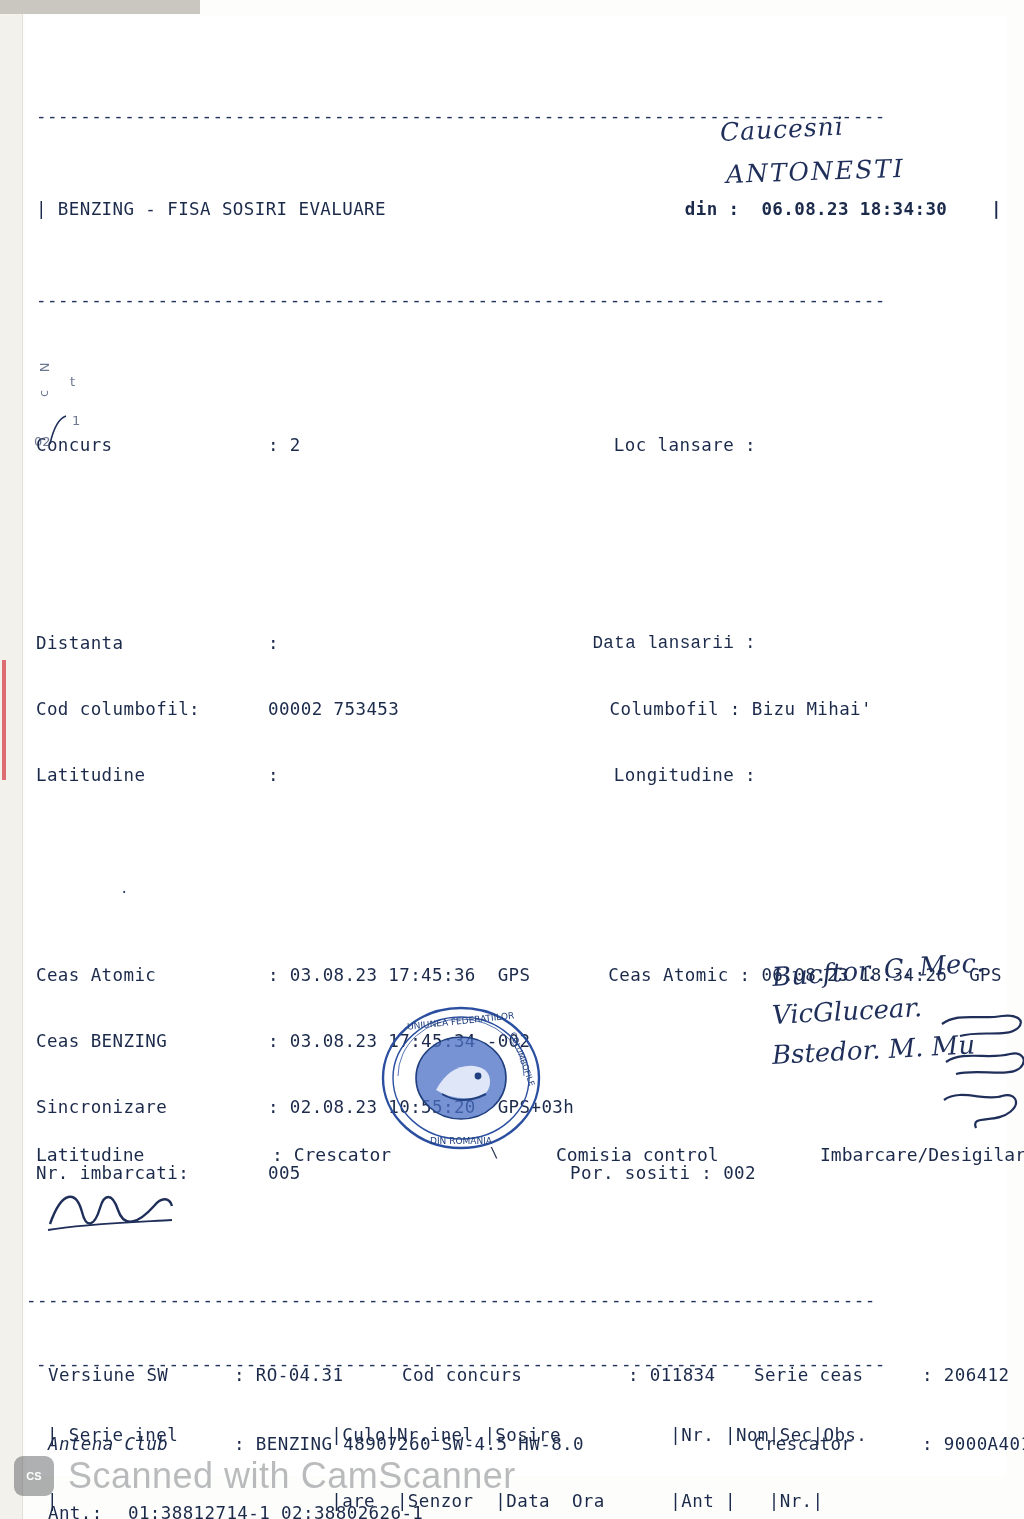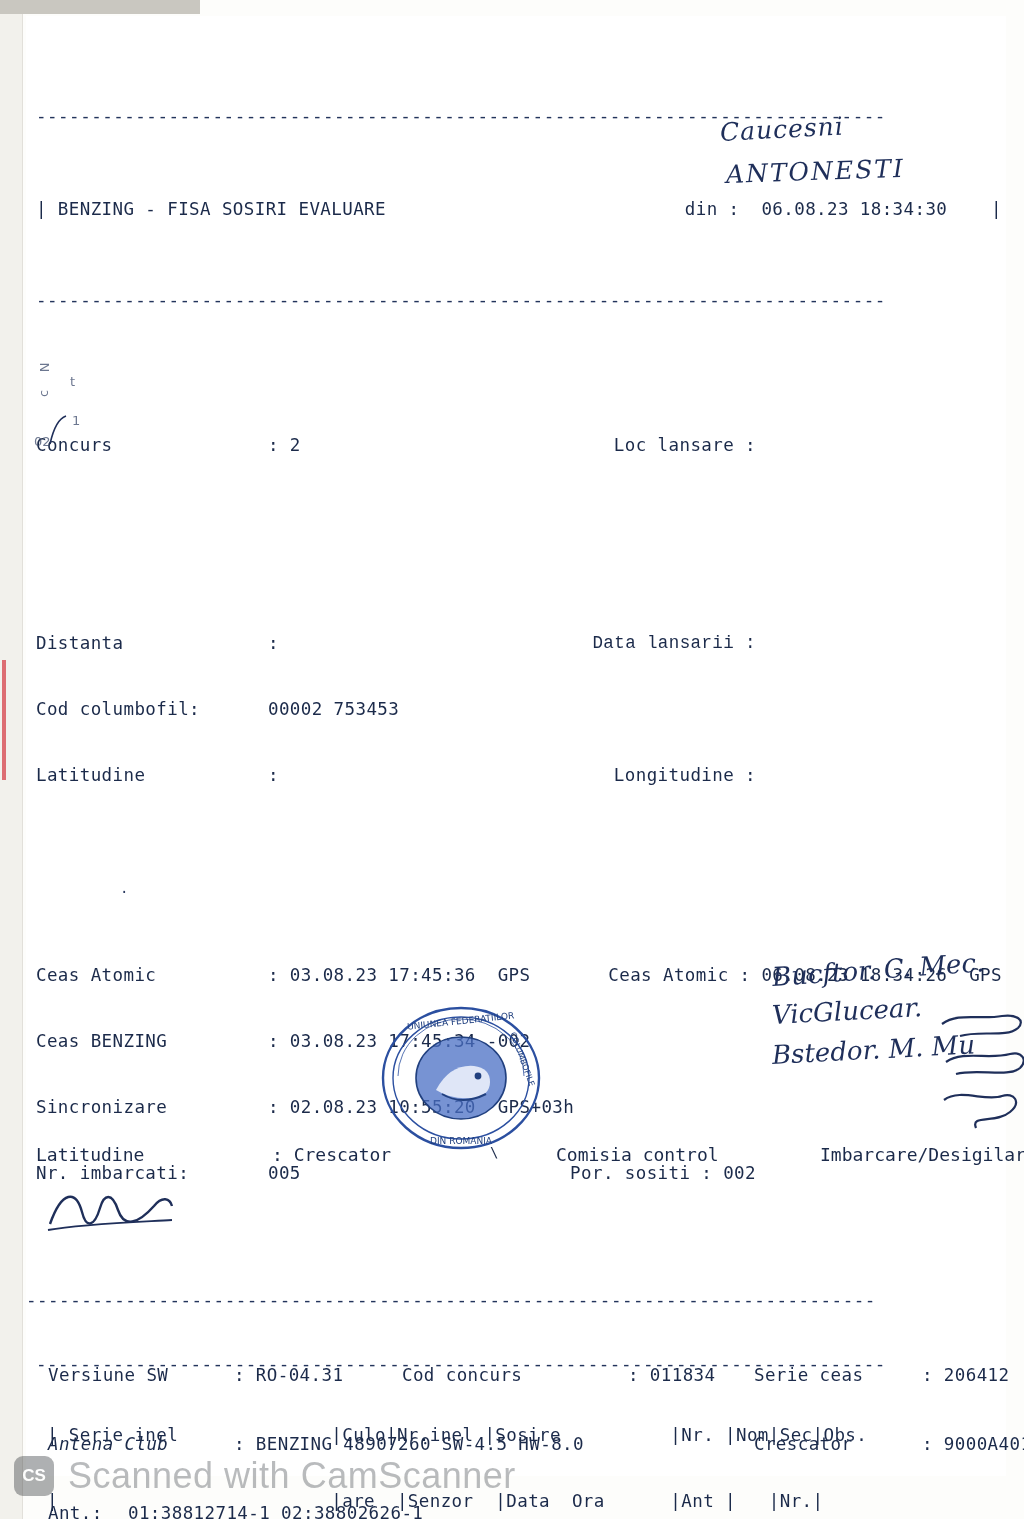--- a/index.html
+++ b/index.html
@@ -71,21 +71,21 @@
     color: #23345c;
   }
 
   .row { display: block; white-space: pre; }
 
   .hdr-line {
     display: flex;
     white-space: pre;
   }
   .hdr-left { }
-  .hdr-right { margin-left: auto; }
+  .hdr-right { margin-left: auto; font-weight: bold; }
 
   .blk { margin-top: 14px; }
 
   
   .hand {
     position: absolute;
     font-family: "DejaVu Serif", "Liberation Serif", serif;
     color: #1f2f5a;
     font-style: italic;
     white-space: pre;
@@ -182,21 +182,21 @@
     align-items: center;
     gap: 14px;
     opacity: .38;
   }
   .cs-badge {
     width: 40px; height: 40px;
     border-radius: 9px;
     background: #2e3236;
     color: #fff;
     font-family: "Liberation Sans", sans-serif;
-    font-size: 17px;
+    font-size: 11px;
     font-weight: bold;
     display: flex; align-items: center; justify-content: center;
     letter-spacing: 0px;
   }
   .cs-text {
     font-family: "Liberation Sans", sans-serif;
     font-size: 36px;
     color: #4a4f55;
     letter-spacing: .5px;
   }
@@ -236,20 +236,21 @@
         </div>
       </div>
 
       <div class="blk" style="margin-top:22px;">
         <div class="hdr-line">
           <span style="display:inline-block;width:232px;">Distanta</span><span>:</span>
           <span style="margin-left:auto;padding-right:246px;font-family:Liberation Mono, monospace;"><span>Data lansarii</span> <span>:</span></span>
         </div>
         <div class="hdr-line">
           <span style="display:inline-block;width:232px;">Cod columbofil:</span><span>00002 753453</span>
+          <span style="margin-left:auto;padding-right:130px;"><span>Columbofil</span> <span>: Bizu Mihai'</span></span>
         </div>
         <div class="hdr-line">
           <span style="display:inline-block;width:232px;">Latitudine</span><span>:</span>
           <span style="margin-left:auto;padding-right:246px;"><span>Longitudine</span> <span>:</span></span>
         </div>
       </div>
 
       <div class="blk" style="margin-top:24px;">
         <div class="hdr-line">
           <span style="display:inline-block;width:232px;">Ceas Atomic</span><span>: 03.08.23 17:45:36</span><span>  </span><span>GPS</span>

